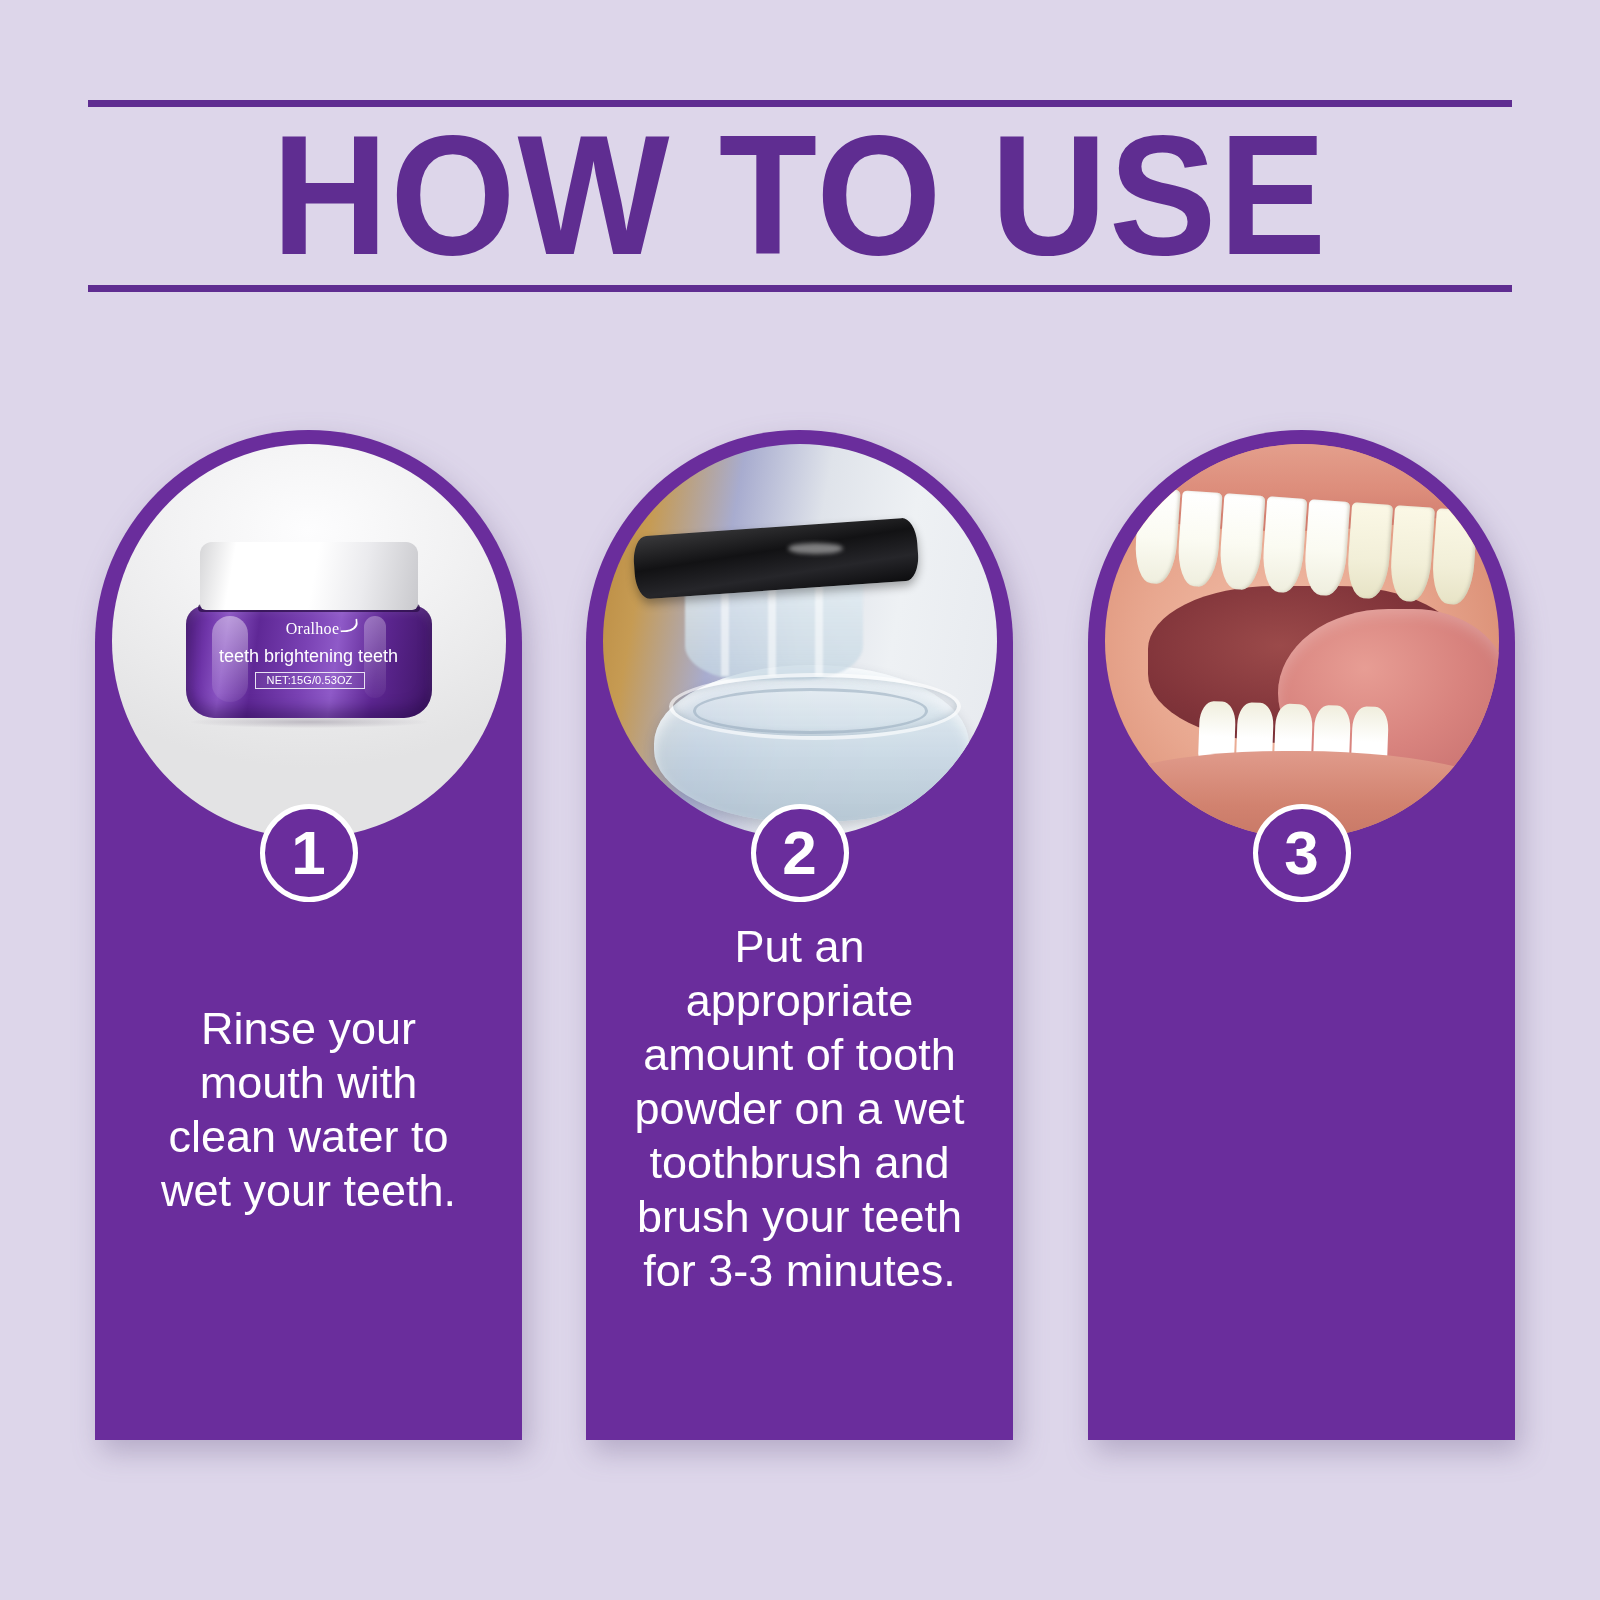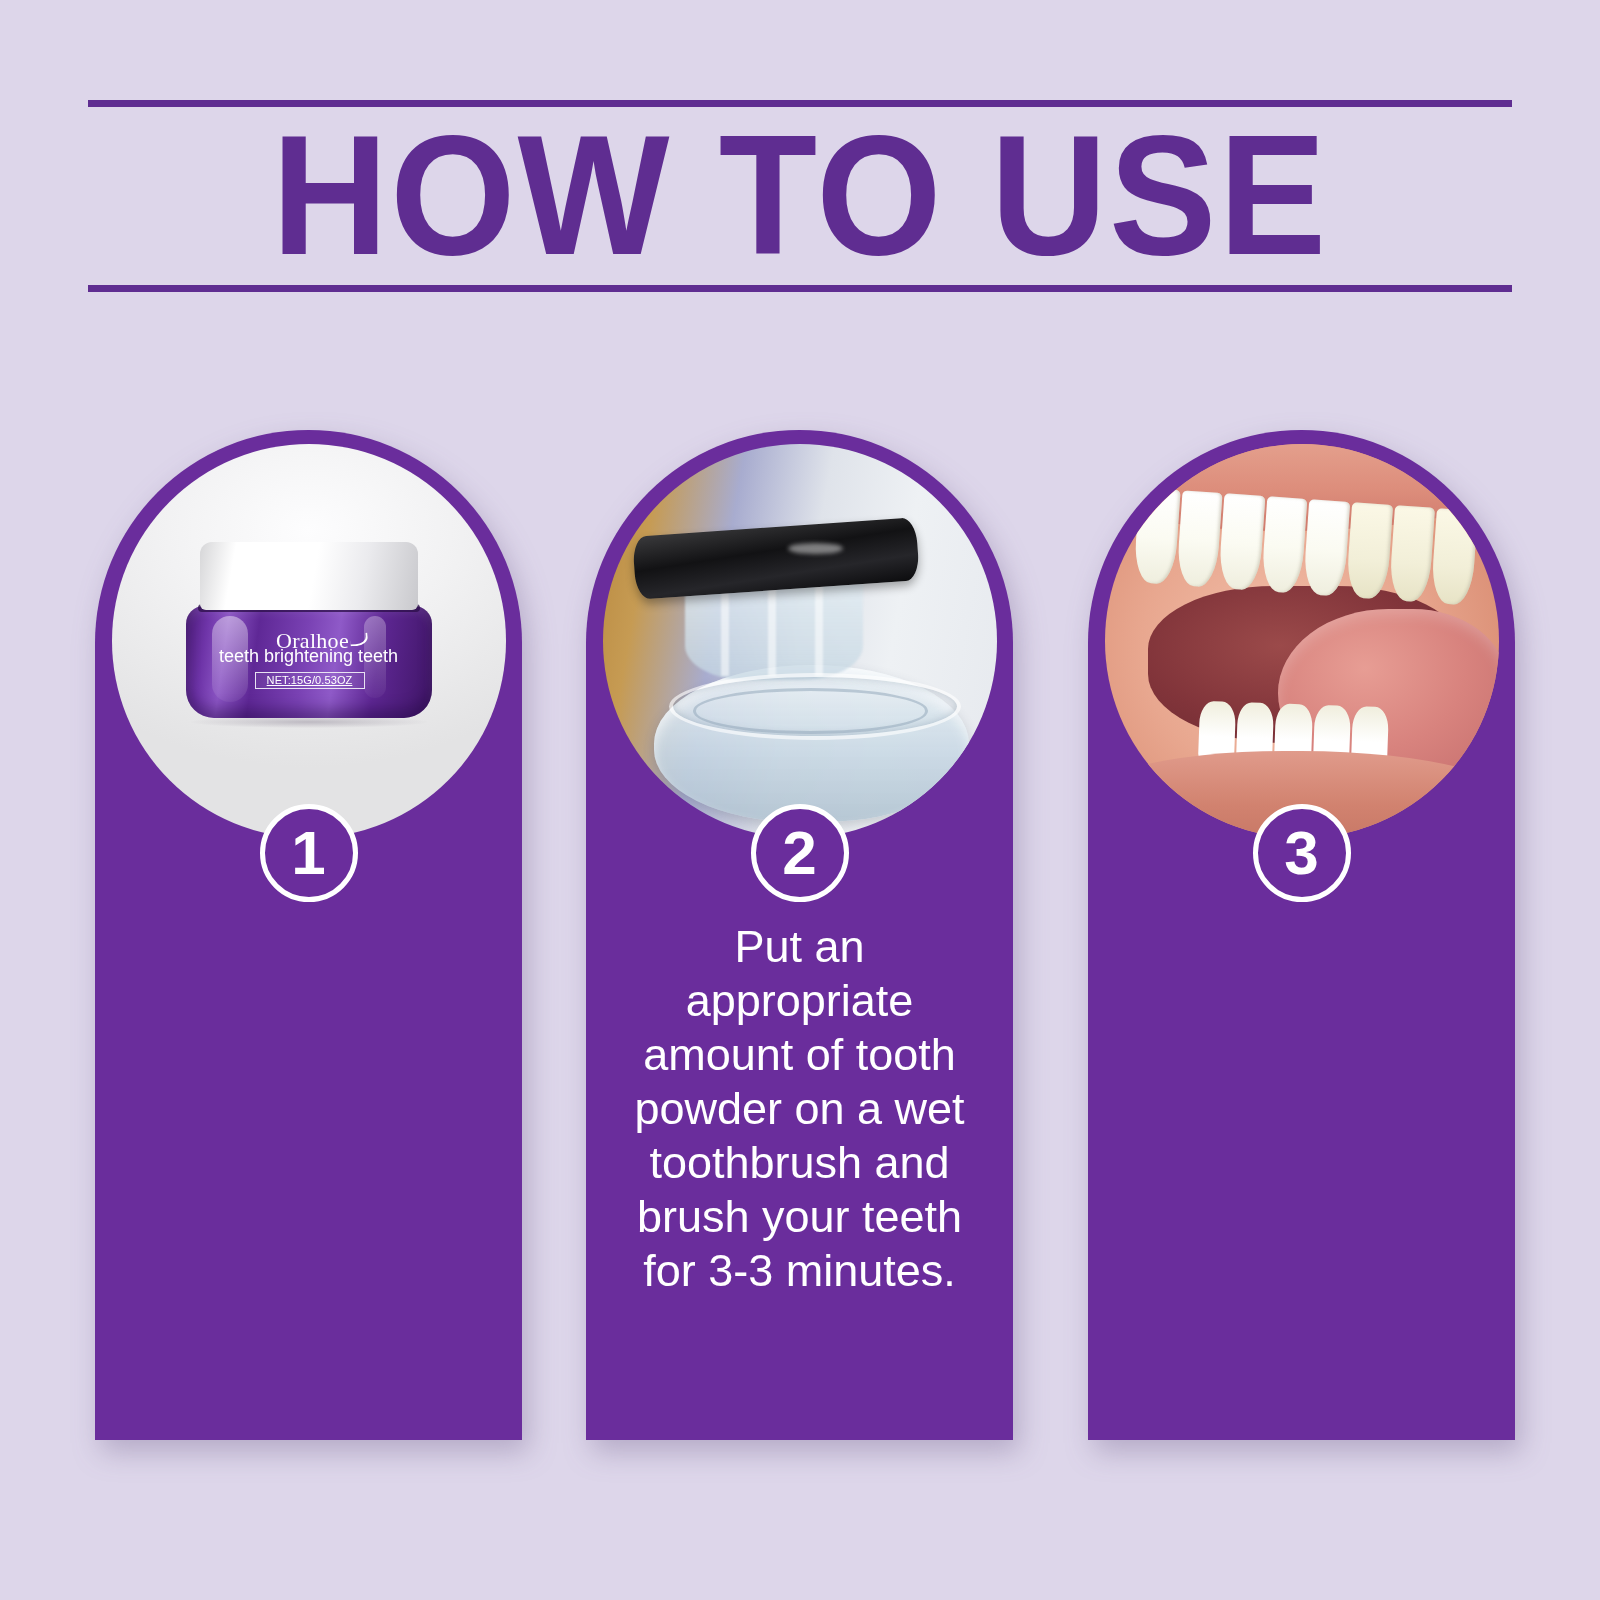--- a/index.html
+++ b/index.html
@@ -166,26 +166,26 @@
     left: 4px;
     top: 174px;
     width: 238px;
     height: 12px;
     border-radius: 50%;
     background: radial-gradient(ellipse at center, rgba(120,110,130,.38), rgba(120,110,130,0) 72%);
   }
   .label-brand {
     position: absolute;
     left: 0;
-    top: 86px;
+    top: 78px;
     width: 273px;
     text-align: center;
     color: #fff;
     font-family: "Liberation Serif", serif;
-    font-size: 22px;
+    font-size: 16px;
     letter-spacing: .3px;
   }
   .label-brand .swoosh {
     display: inline-block;
     width: 16px;
     height: 11px;
     margin-left: 1px;
     border-bottom: 2px solid #fff;
     border-right: 2px solid #fff;
     border-radius: 0 0 70% 0;
@@ -209,21 +209,20 @@
     top: 130px;
     margin-left: -54px;
     width: 108px;
     text-align: center;
     color: #fff;
     font-size: 11px;
     border: 1px solid #e8e2f2;
     padding: 1px 0 2px;
     background: rgba(255,255,255,.06);
     letter-spacing: .1px;
-    text-decoration: underline;
   }
 
   
   .bg-water {
     background:
       linear-gradient(100deg,#b9893f 0%, #c69b53 13%, #a8accf 31%,
                       #dfe3ea 50%, #eef1f4 70%, #e6e9ee 100%);
     filter: blur(0.4px);
   }
   .brush-head {
@@ -436,20 +435,24 @@
             <div class="label-name">
               <b>teeth brightening</b>
               <span>teeth</span>
             </div>
             <div class="label-net">NET:15G/0.53OZ</div>
           </div>
         </div>
       </div>
 
       <div class="badge">1</div>
+      <div class="caption cap-1">Rinse your
+mouth with
+clean water to
+wet your teeth.</div>
     </div>
   </div>
 
   <div class="card card-2">
     <div class="panel">
 
       <div class="photo bg-water">
         <div class="photo-inner">
           <div class="glass-bowl"></div>
           <div class="water-col"></div>

